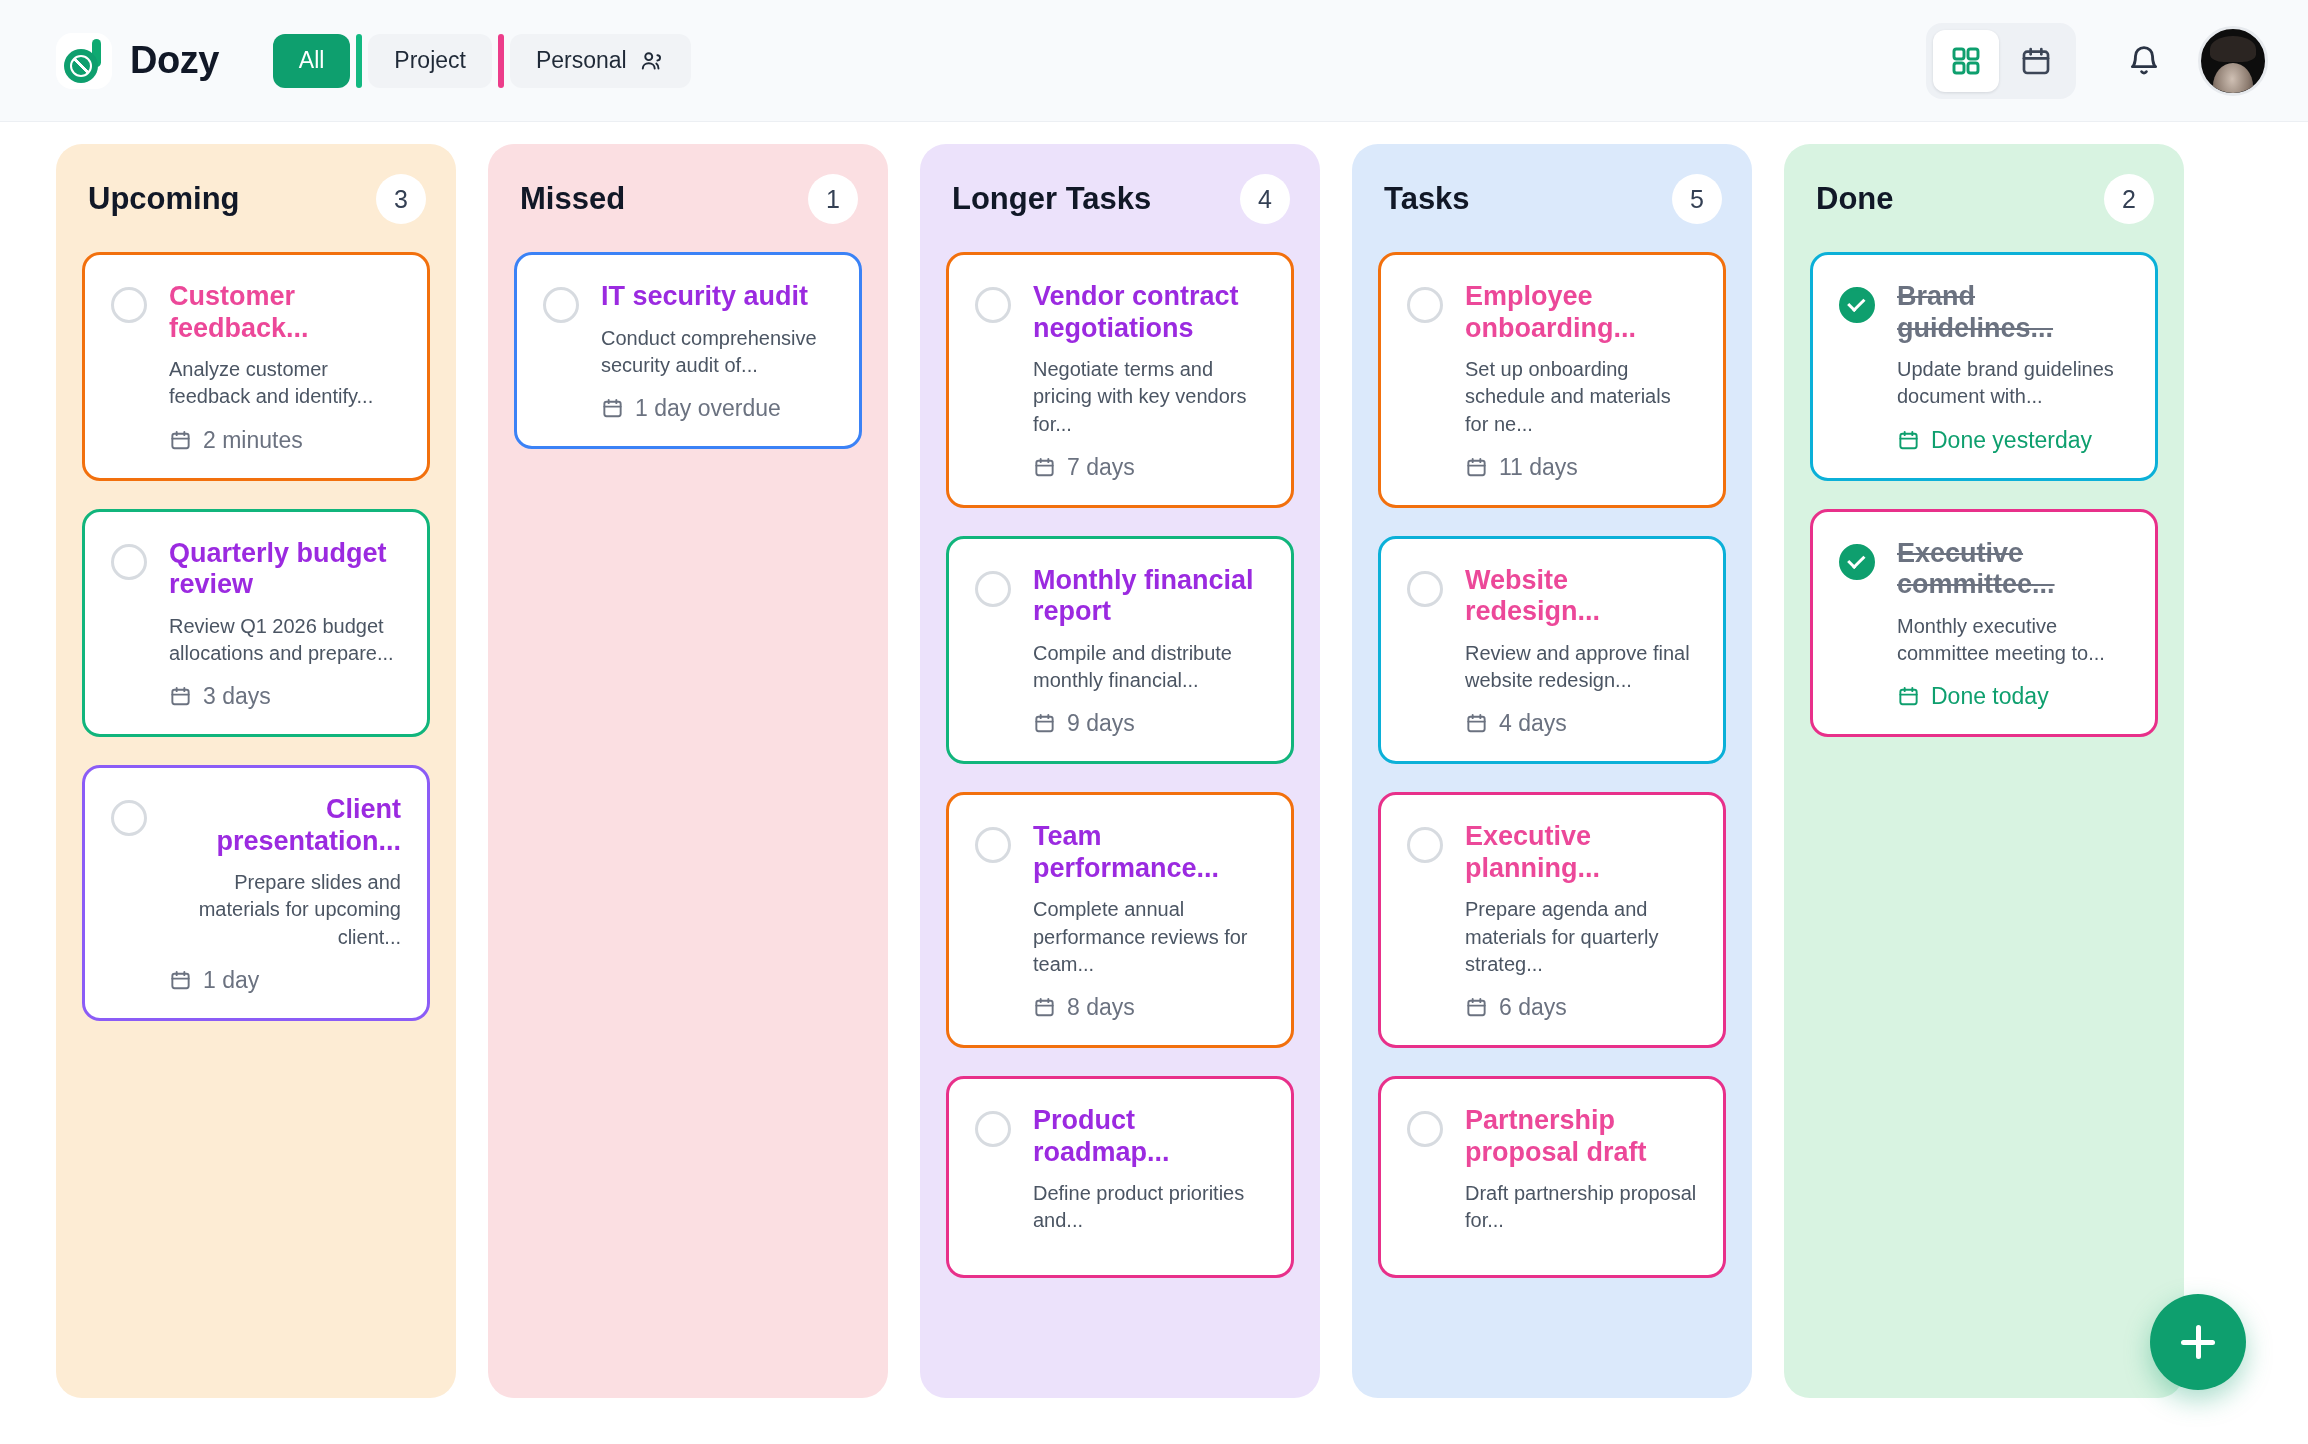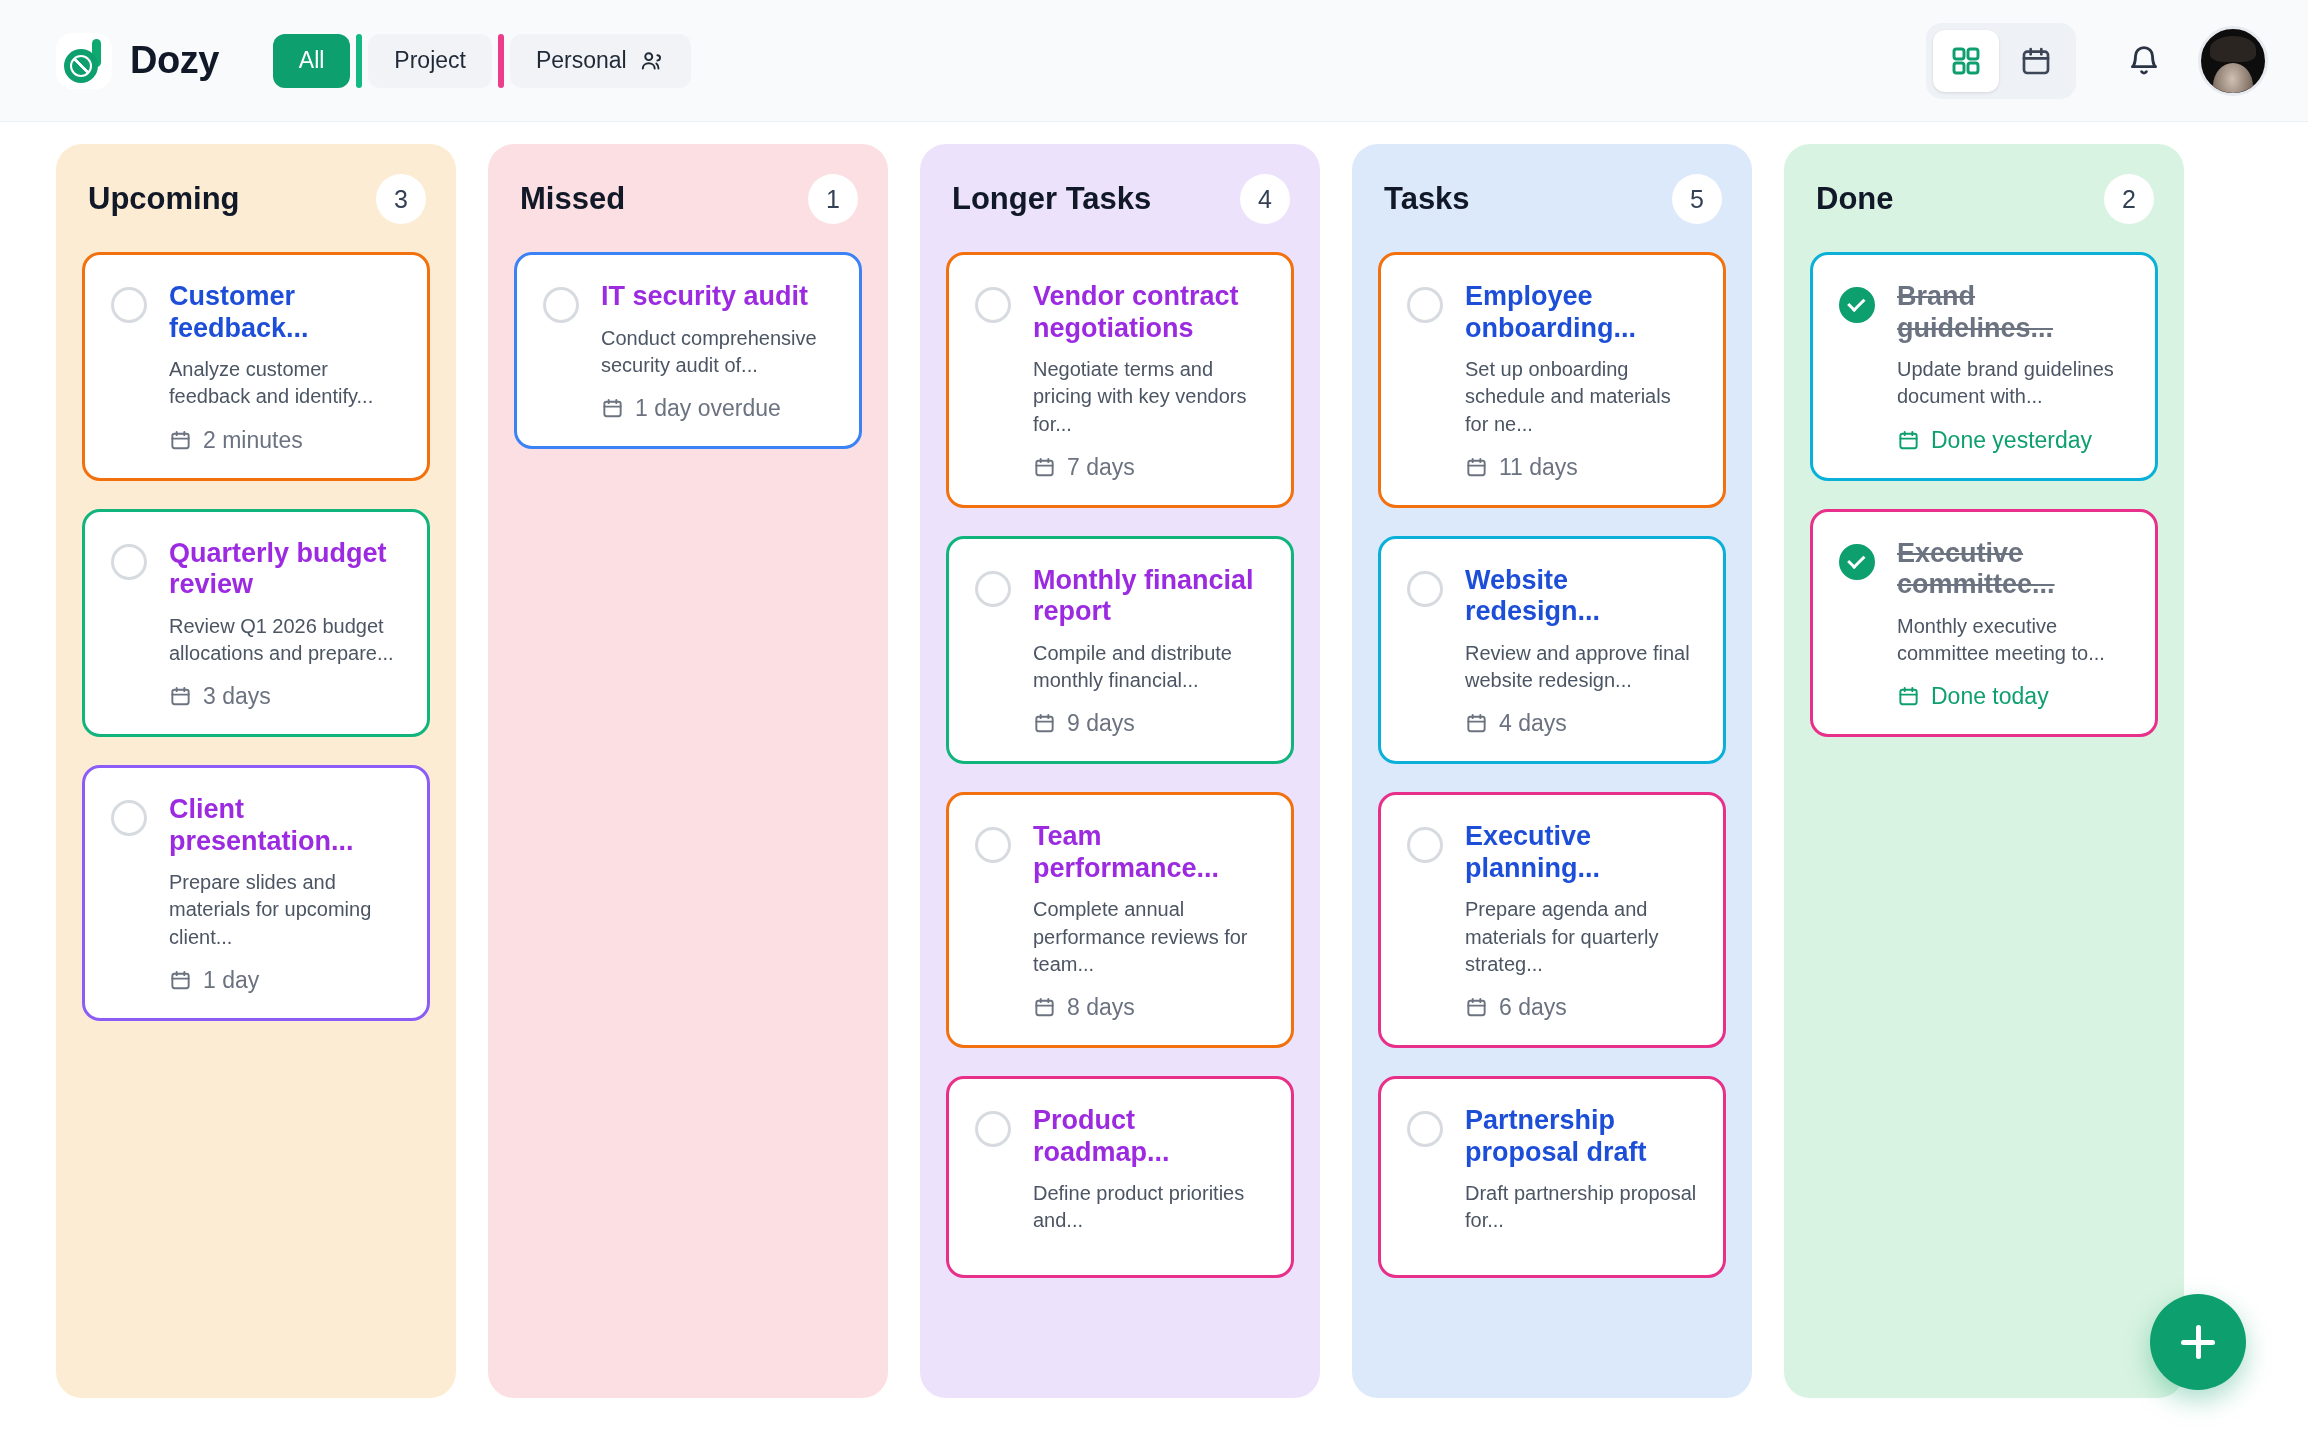--- a/index.html
+++ b/index.html
@@ -141,21 +141,21 @@
     display: flex; align-items: center; justify-content: center;
   }
   .checkbox.done::after {
     content: ""; width: 13px; height: 7px;
     border-left: 3.5px solid #fff; border-bottom: 3.5px solid #fff;
     transform: rotate(-45deg) translate(1px,-2px);
   }
   .card-body { flex: 1 1 auto; min-width: 0; }
   .card-title {
     font-size: 27px; font-weight: bold; line-height: 1.17;
-    color: #1d4ed8; margin-bottom: 12px; word-wrap: break-word;
+    color: #ec4899; margin-bottom: 12px; word-wrap: break-word;
   }
   .card-title.accent { color: #9b2ae0; }
   .card-title.struck { color: #6b7280; text-decoration: line-through; font-weight: bold; }
   .card-desc {
     font-size: 20px; line-height: 1.36; color: #4b5563; margin-bottom: 16px;
     word-wrap: break-word;
   }
   .card-meta {
     display: flex; align-items: center; gap: 11px;
     font-size: 23px; color: #6b7280;
@@ -164,21 +164,21 @@
 
   
   .col-upcoming { background: #fdecd4; }
   .col-missed   { background: #fbdfe2; }
   .col-longer   { background: #ece2fb; }
   .col-tasks    { background: #dbe9fb; }
   .col-done     { background: #d8f3e1; }
 
   .b-orange { border-color: #f2700d; }
   .b-green  { border-color: #11b57c; }
-  .b-purple { border-color: #8b5cf6; }
+  .b-purple { border-color: #8b5cf6; text-align: right; }
   .b-blue   { border-color: #3b82f6; }
   .b-pink   { border-color: #e8308a; }
   .b-cyan   { border-color: #0bb0d8; }
 
   .fab {
     position: absolute; right: 62px; bottom: 54px;
     width: 96px; height: 96px; border-radius: 50%;
     background: #0e9f6e; border: none; cursor: pointer;
     display: flex; align-items: center; justify-content: center;
     box-shadow: 0 10px 26px rgba(14,159,110,.35);

